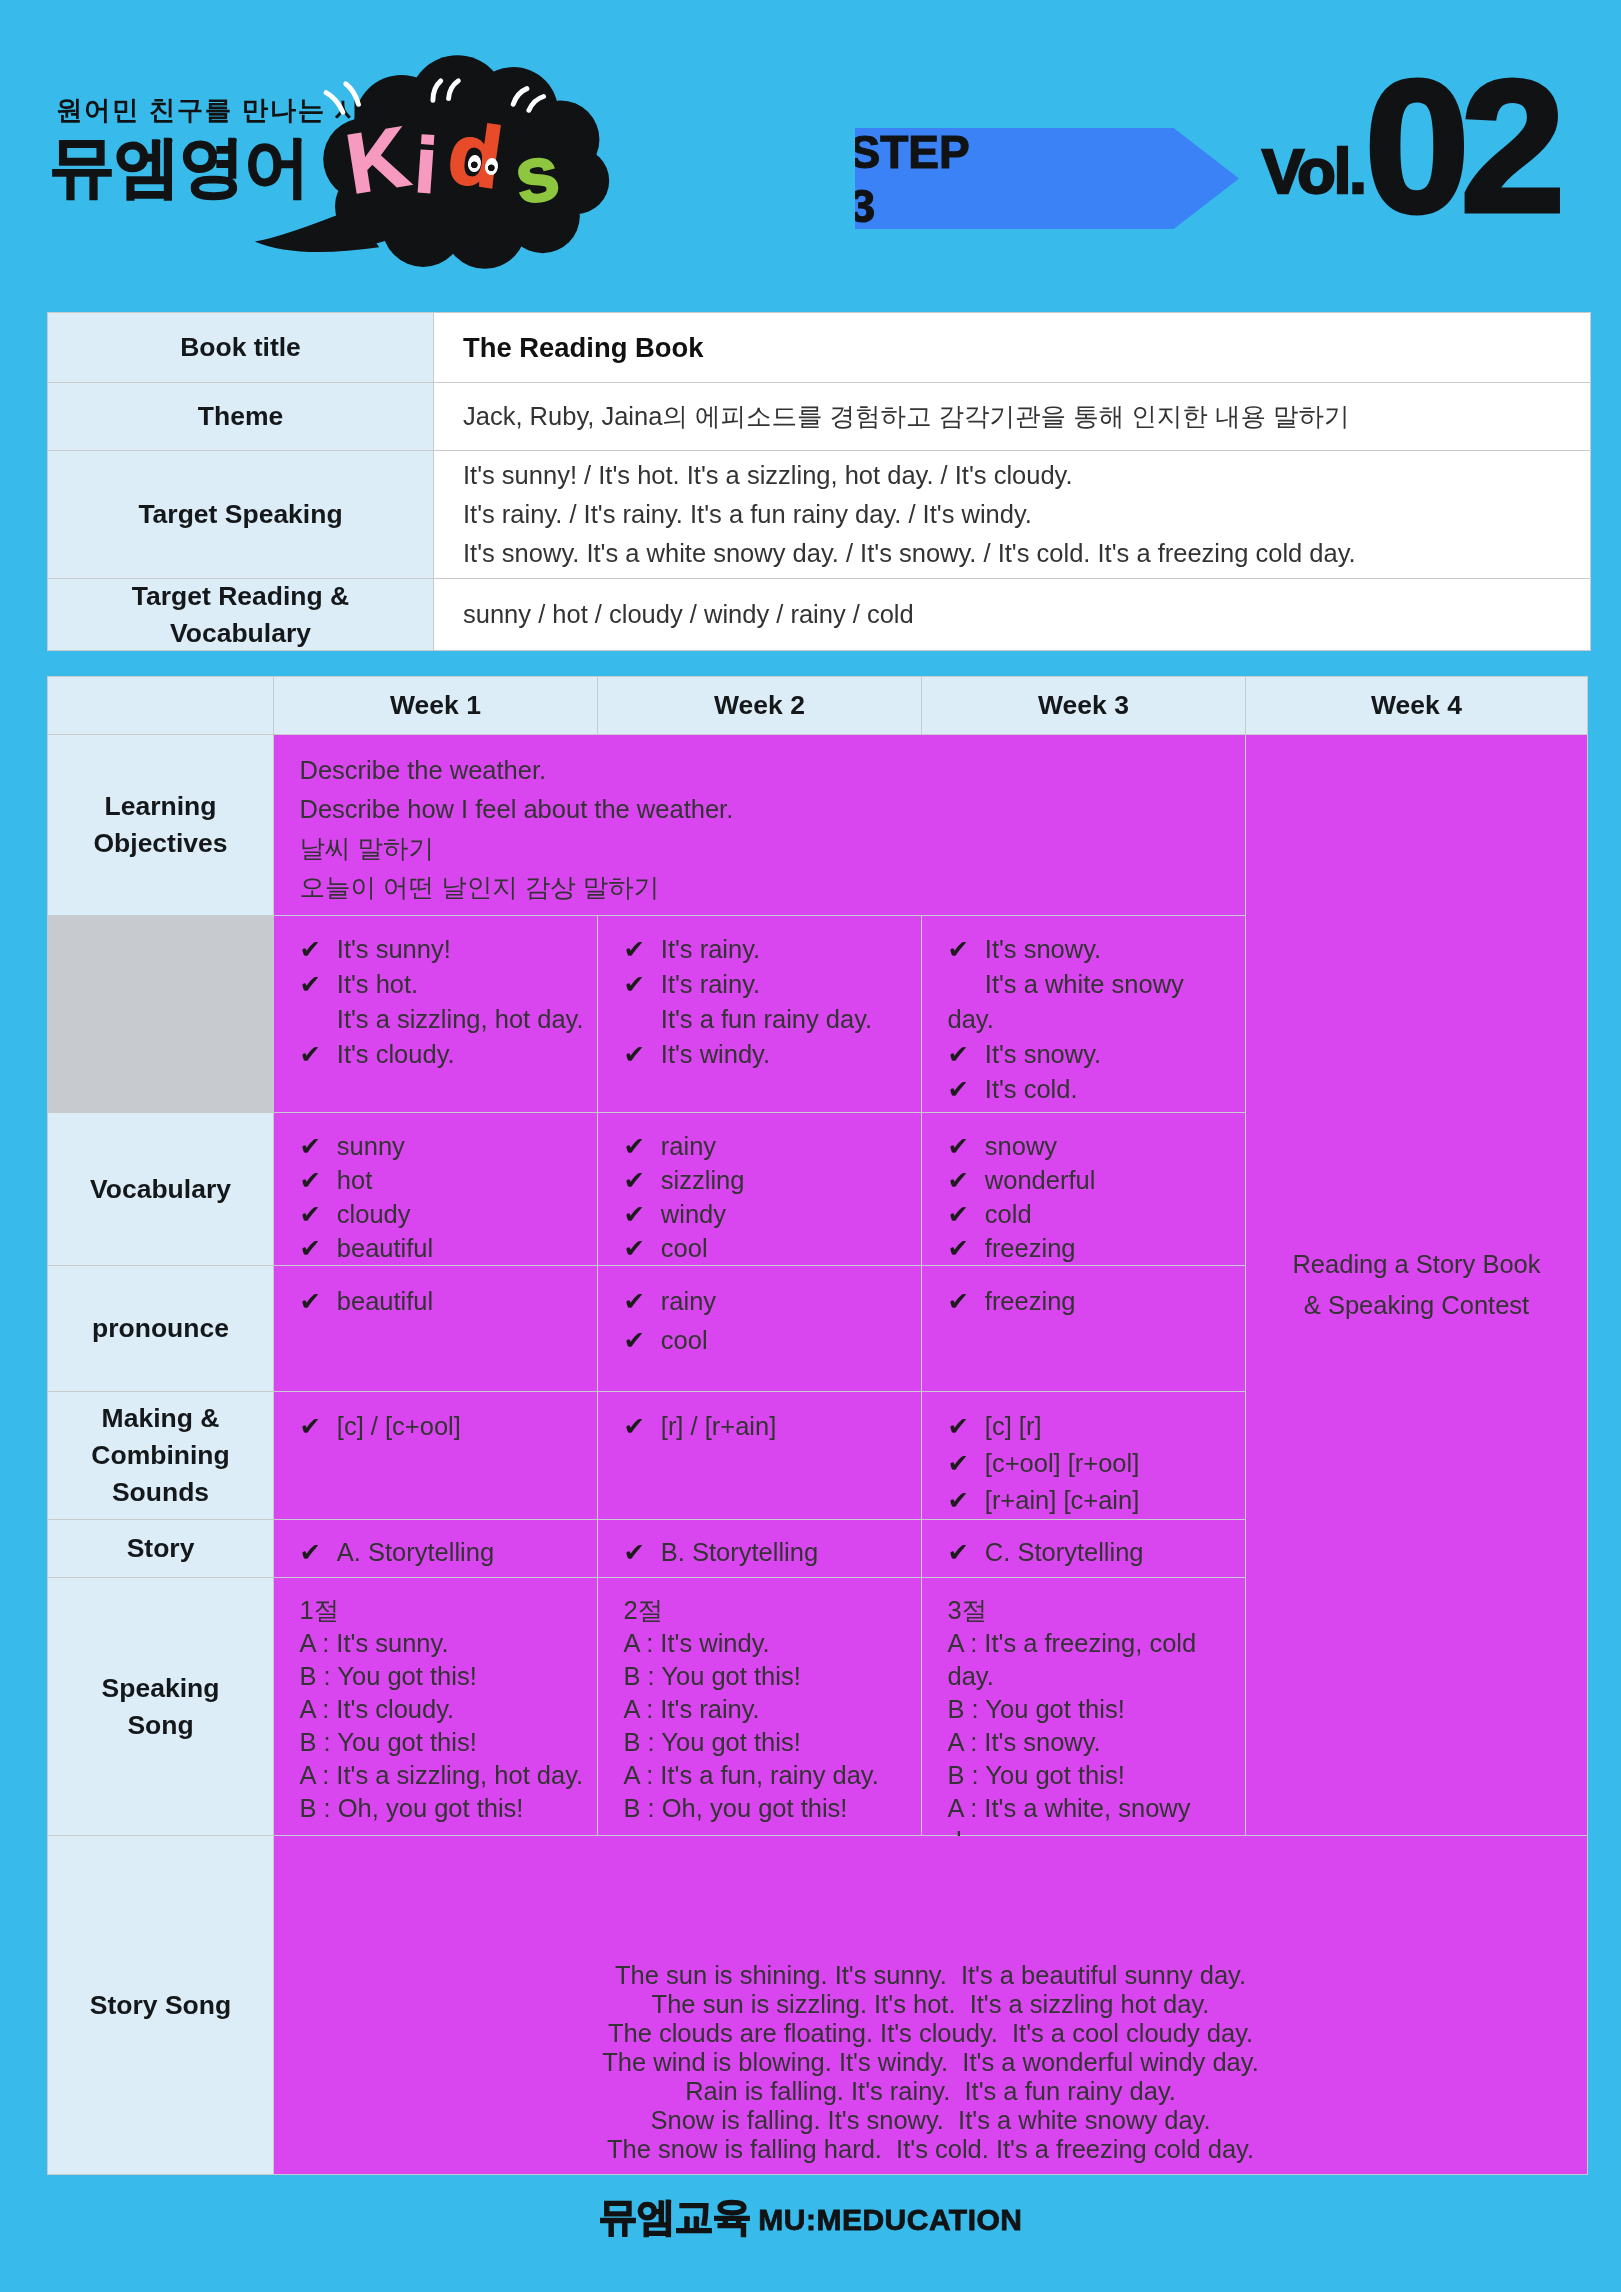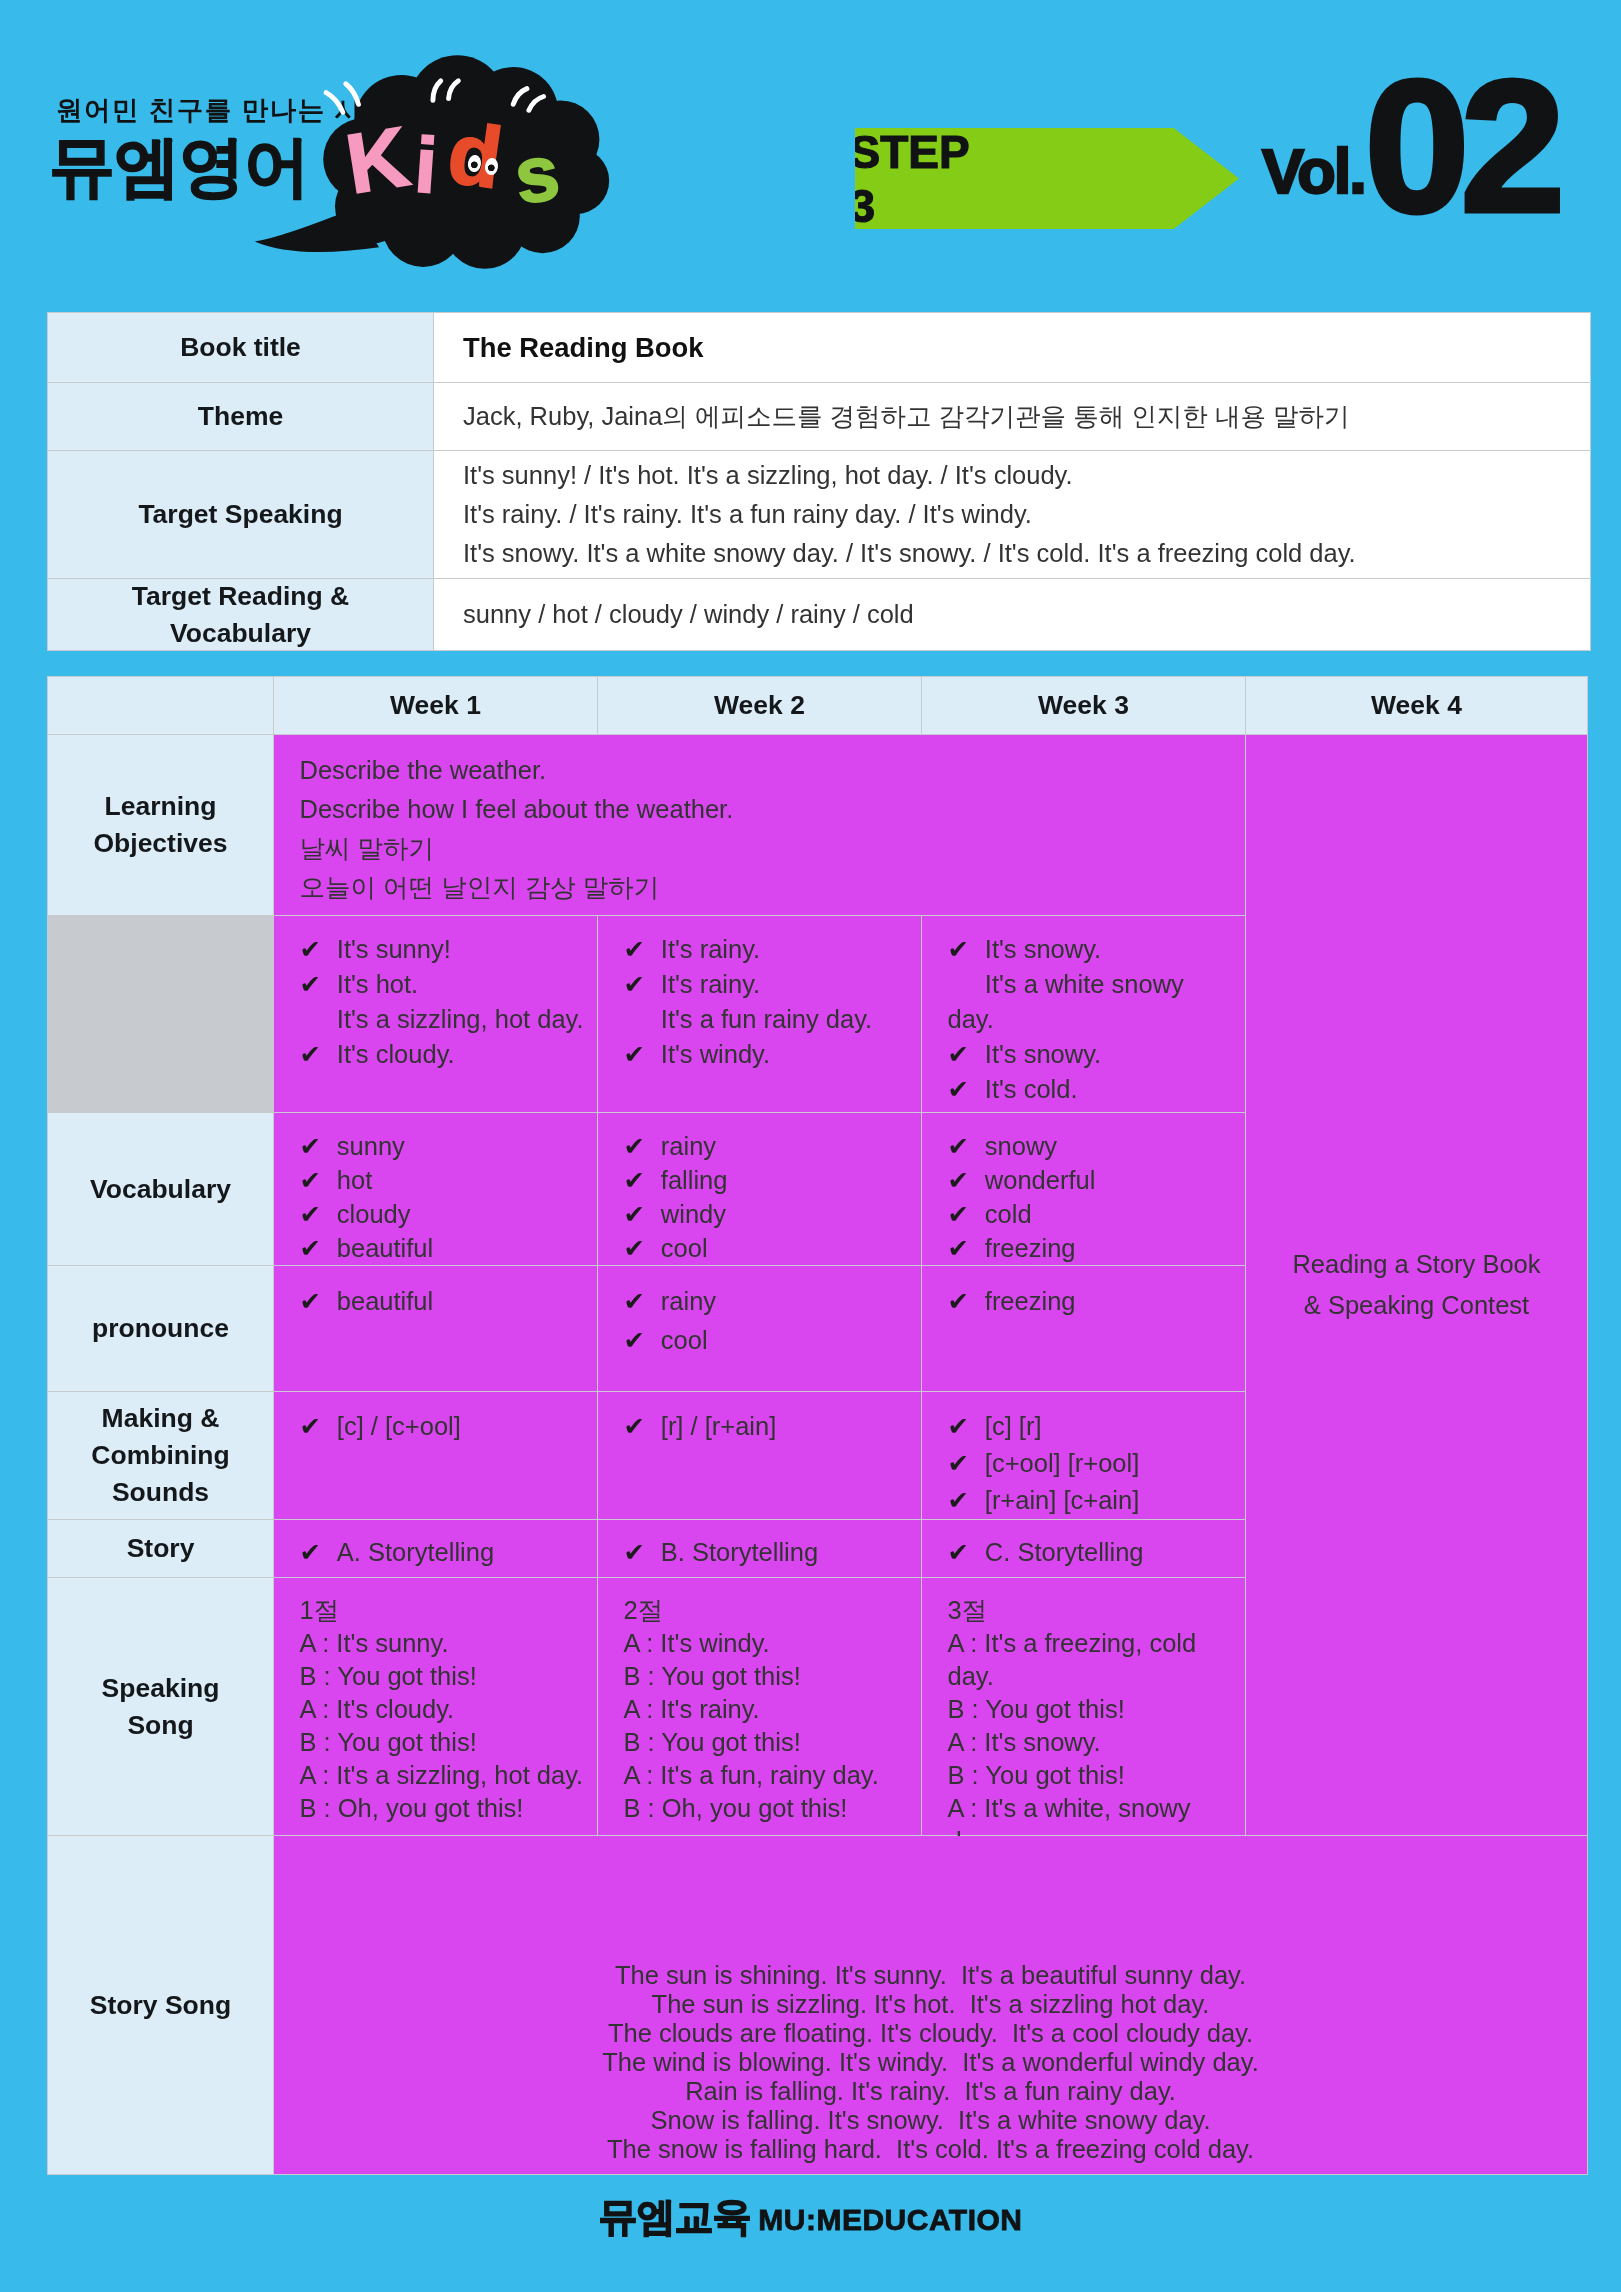--- a/index.html
+++ b/index.html
@@ -13,21 +13,21 @@
   .kids svg{position:absolute;left:0;top:0;overflow:visible;}
   .kletter{position:absolute;font-weight:800;-webkit-text-stroke:2px currentColor;z-index:3;line-height:1;}
   .k-k{left:61px;top:57px;font-size:84px;color:#F79AC0;transform:rotate(-9deg);}
   .k-i{left:129px;top:65px;font-size:78px;color:#F79AC0;transform:rotate(4deg);}
   .k-d{left:163px;top:51px;font-size:86px;color:#E84B2A;transform:rotate(8deg);}
   .k-s{left:229px;top:74px;font-size:78px;color:#8FC640;transform:rotate(-8deg);}
   .d-eye{position:absolute;z-index:4;width:12.7px;height:16.7px;border-radius:50%;background:radial-gradient(circle at 50% 58%, #101214 3.1px, #ffffff 3.7px);}
   .e1{left:182px;top:94px;transform:rotate(8deg);}
   .e2{left:199px;top:97px;transform:rotate(8deg);}
 
-  .step-banner{position:absolute;left:855px;top:128px;width:384px;height:101px;background:#84cc16;
+  .step-banner{position:absolute;left:855px;top:128px;width:384px;height:101px;background:#3b82f6;
     clip-path:polygon(0 0,83% 0,100% 50%,83% 100%,0 100%);display:flex;align-items:center;justify-content:center;padding-right:17%;box-sizing:border-box;}
   .step-banner span{font-size:46px;font-weight:800;color:#101214;-webkit-text-stroke:1.2px #101214;letter-spacing:0;}
   .vol{position:absolute;left:1262px;top:69px;display:flex;align-items:flex-end;color:#101214;}
   .vol-prefix{font-size:63px;font-weight:800;-webkit-text-stroke:2.5px #101214;margin-bottom:15.7px;letter-spacing:-2px;}
   .vol-number{font-size:188px;font-weight:800;line-height:0.82;-webkit-text-stroke:4.9px #101214;letter-spacing:-8.8px;}
 
   
   .lcell{background:#DCEDF7;display:flex;align-items:center;justify-content:center;text-align:center;
     font-weight:700;font-size:26.5px;color:#15181B;line-height:37px;padding:0 27.4px;box-sizing:border-box;}
   .line{white-space:pre-wrap;}
@@ -178,21 +178,21 @@
 
     <div class="lcell" style="grid-area:4/1">Vocabulary</div>
     <div class="cell lh35" style="grid-area:4/2">
         <div class="line"><span class="check">✔</span><span>sunny</span></div>
         <div class="line"><span class="check">✔</span><span>hot</span></div>
         <div class="line"><span class="check">✔</span><span>cloudy</span></div>
         <div class="line"><span class="check">✔</span><span>beautiful</span></div>
       </div>
     <div class="cell lh35" style="grid-area:4/3">
         <div class="line"><span class="check">✔</span><span>rainy</span></div>
-        <div class="line"><span class="check">✔</span><span>falling</span></div>
+        <div class="line"><span class="check">✔</span><span>sizzling</span></div>
         <div class="line"><span class="check">✔</span><span>windy</span></div>
         <div class="line"><span class="check">✔</span><span>cool</span></div>
       </div>
     <div class="cell lh35" style="grid-area:4/4">
         <div class="line"><span class="check">✔</span><span>snowy</span></div>
         <div class="line"><span class="check">✔</span><span>wonderful</span></div>
         <div class="line"><span class="check">✔</span><span>cold</span></div>
         <div class="line"><span class="check">✔</span><span>freezing</span></div>
       </div>
 

